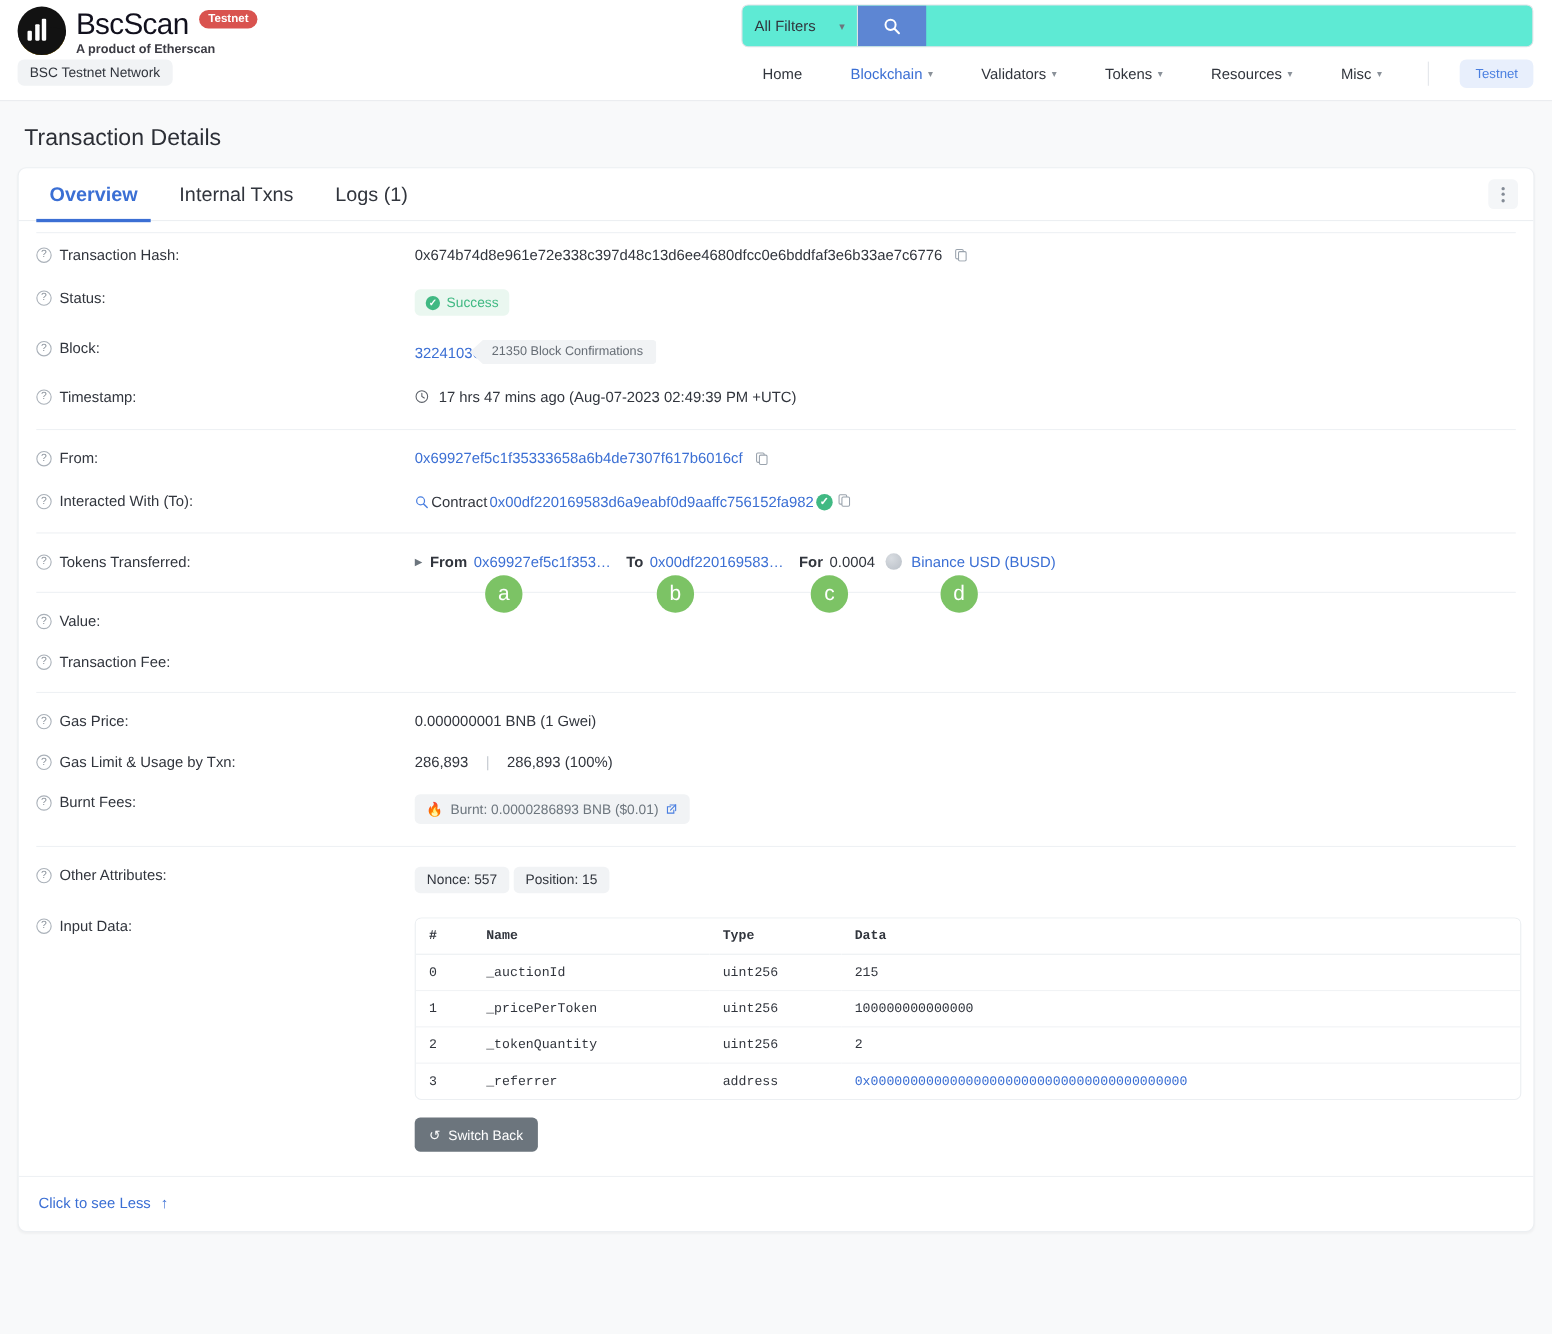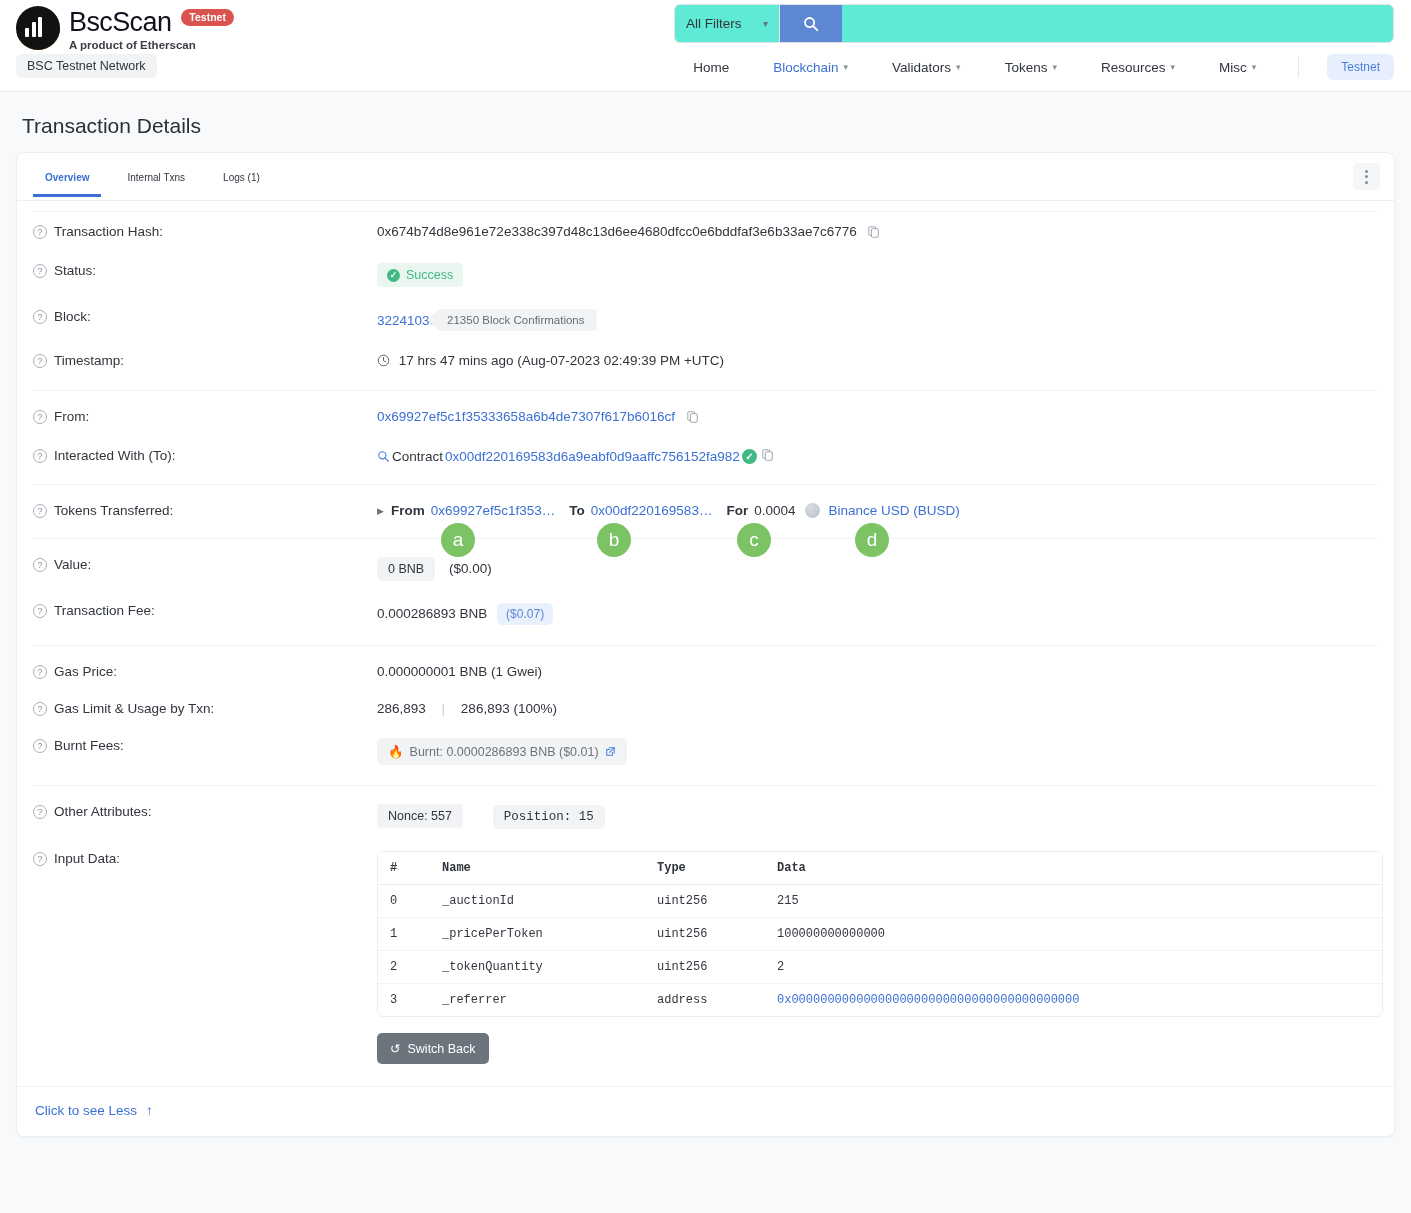--- a/index.html
+++ b/index.html
@@ -101,21 +101,21 @@
   .card {
     background: #fff; border: 1px solid #eceff2; border-radius: 8px;
     box-shadow: 0 1px 2px rgba(0,0,0,.035);
   }
 
   .tabbar {
     position: relative; display: flex; align-items: center;
     padding: 0 16px; border-bottom: 1px solid #eceff2; height: 48px;
   }
   .tab {
-    font-size: 10px; color: #31353d; padding: 14px 12px 13px;
+    font-size: 18px; color: #31353d; padding: 14px 12px 13px;
     cursor: pointer; position: relative; margin-right: 14px; font-weight: normal;
   }
   .tab.active { color: #3b6fd4; font-weight: bold; }
   .tab.active::after {
     content: ""; position: absolute; left: 0; right: 0; bottom: -1px;
     height: 2.5px; background: #3b6fd4;
   }
   .kebab {
     position: absolute; right: 14px; top: 10px;
     width: 27px; height: 27px; border-radius: 5px; background: #f4f6f8;
@@ -455,34 +455,26 @@
         </div>
       </div>
 
       <hr class="sep">
 
       <div class="row" style="margin-top:6px;">
         <div class="lbl">
           <span class="qmark">?</span>
           <span>Value:</span>
         </div>
-        <div class="val">
-          <span class="pill-grey">0 BNB</span>
-          <span style="margin-left:10px;">($0.00)</span>
-        </div>
       </div>
 
       <div class="row">
         <div class="lbl">
           <span class="qmark">?</span>
           <span>Transaction Fee:</span>
-        </div>
-        <div class="val">
-          <span>0.000286893 BNB</span>
-          <span class="pill-blue">($0.07)</span>
         </div>
       </div>
 
       <hr class="sep">
 
       <div class="row" style="margin-top:6px;">
         <div class="lbl">
           <span class="qmark">?</span>
           <span>Gas Price:</span>
         </div>
@@ -523,21 +515,21 @@
 
       <hr class="sep">
 
       <div class="row" style="margin-top:6px;">
         <div class="lbl">
           <span class="qmark">?</span>
           <span>Other Attributes:</span>
         </div>
         <div class="val">
           <span class="pill-grey">Nonce: 557</span>
-          <span class="pill-grey" style="margin-left:26px;font-family:Liberation Mono, monospace;">Position: 15</span>
+          <span class="pill-grey" style="margin-left:0;">Position: 15</span>
         </div>
       </div>
 
       <div class="row" style="align-items:flex-start;">
         <div class="lbl">
           <span class="qmark">?</span>
           <span>Input Data:</span>
         </div>
         <div class="val">
           <table class="dtable">

